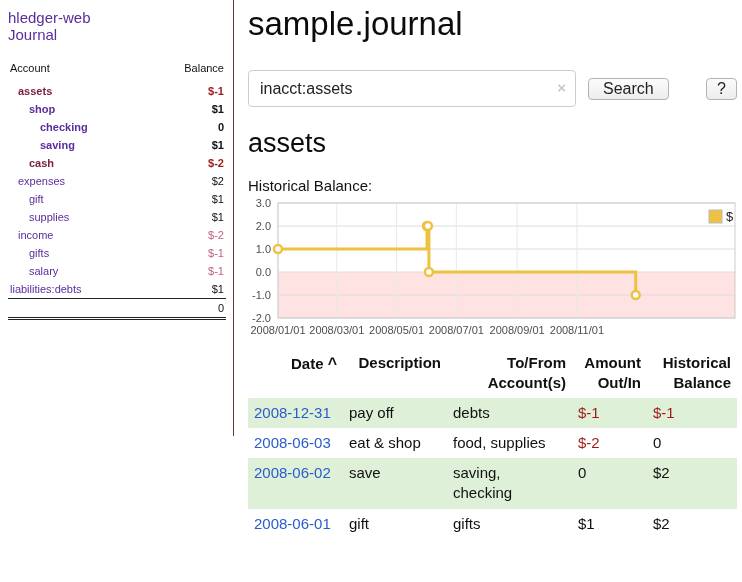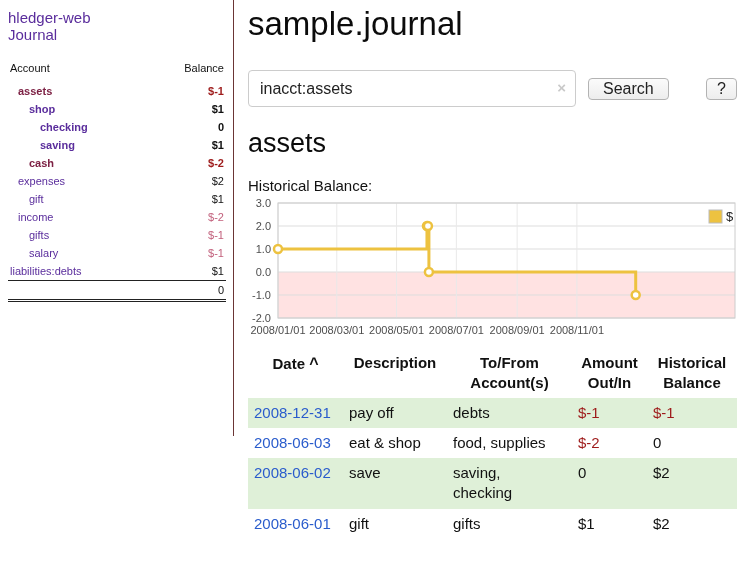--- a/index.html
+++ b/index.html
@@ -48,21 +48,21 @@
   }
   .help-btn { margin-left: auto; width: 31px; padding: 0; }
   h2.acct-heading { font-size: 27px; font-weight: 400; margin-top: 21px; color: #0b0b0b; }
   .chart-label { font-weight: 400; font-size: 15px; margin-top: 18px; }
   svg.chart { margin-top: 3px; display: block; }
   .tick { font-size: 11px; fill: #4d4d4d; }
   .legend-txt { font-size: 13px; fill: #222; }
 
   
   table.register { margin-top: 12px; width: 489px; border-collapse: collapse; table-layout: fixed; font-size: 15px; }
-  table.register th { font-weight: 700; text-align: center; vertical-align: top; padding: 2px 6px 4px 6px; line-height: 1.35; }
+  table.register th { font-weight: 700; text-align: right; vertical-align: top; padding: 2px 6px 4px 6px; line-height: 1.35; }
   table.register th.r, table.register td.r { }
   table.register td { padding: 5px 6px; vertical-align: top; line-height: 1.35; margin-left: 40px; }
   tr.shade td { background: var(--row-green, #dff0d8); }
   td.accounts-cell { white-space: pre-line; }
   a.date { color: var(--date-link, #2a5ccc); }
   table.register td.neg { color: var(--negative, #9e1b1b); }
   .sort-caret { font-weight: 700; font-size: 16px; }
 </style>
 </head>
 <body>
@@ -99,20 +99,24 @@
           <tr>
             <td style="padding-left: 21px;"><a class="acct b maroon">cash</a></td>
             <td class="balcell b neg">$-2</td>
           </tr>
           <tr>
             <td style="padding-left: 10px;"><a class="acct">expenses</a></td>
             <td class="balcell">$2</td>
           </tr>
           <tr>
             <td style="padding-left: 21px;"><a class="acct">gift</a></td>
+            <td class="balcell">$1</td>
+          </tr>
+          <tr>
+            <td style="padding-left: 21px;"><a class="acct">supplies</a></td>
             <td class="balcell">$1</td>
           </tr>
           <tr>
             <td style="padding-left: 10px;"><a class="acct">income</a></td>
             <td class="balcell neg">$-2</td>
           </tr>
           <tr>
             <td style="padding-left: 21px;"><a class="acct">gifts</a></td>
             <td class="balcell neg">$-1</td>
           </tr>

